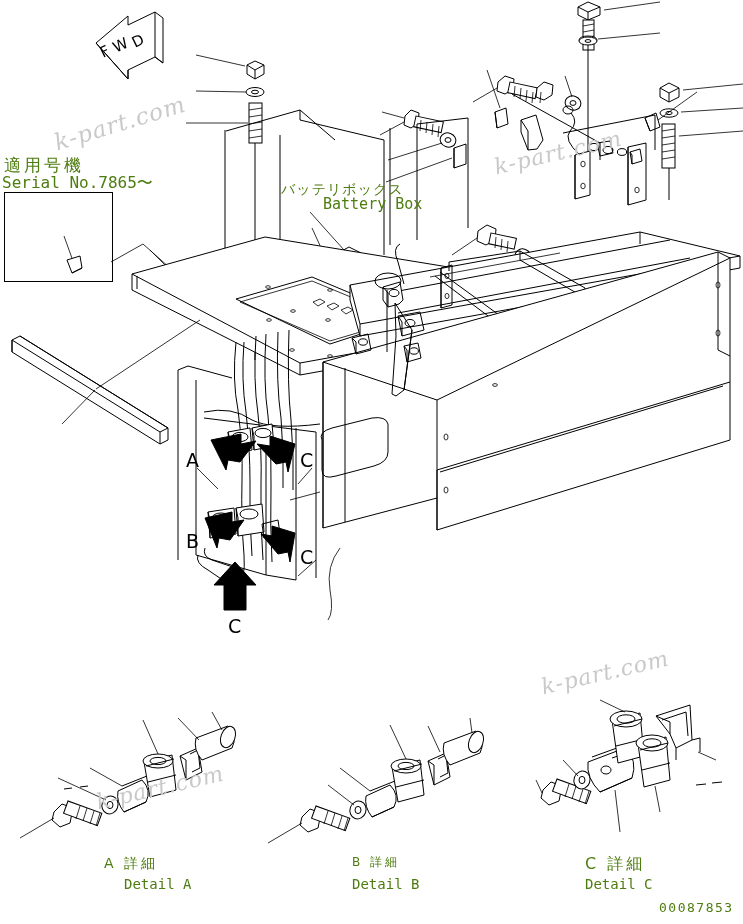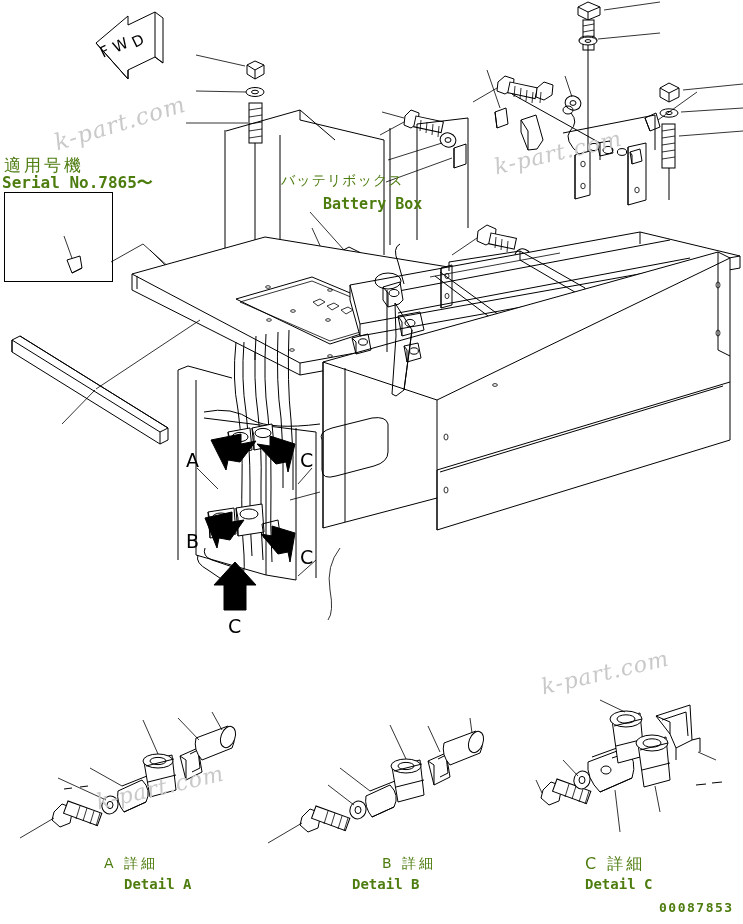--- a/index.html
+++ b/index.html
@@ -28,21 +28,21 @@
   .ln-thin { fill: none; stroke: #000000; stroke-width: 0.8; }
   .fillwhite { fill: #ffffff; stroke: #000000; stroke-width: 1; }
   .fillblack { fill: #000000; stroke: #000000; stroke-width: 1; }
   .txt {
     position: absolute;
     color: #4d7c0f;
     white-space: pre;
     line-height: 1.18;
   }
   .jp { font-family: "DejaVu Sans", sans-serif; letter-spacing: 3px; }
-  .mono { font-family: "DejaVu Sans Mono", monospace; font-weight: bold; }
+  .mono { font-family: "DejaVu Sans Mono", monospace; }
   .callout {
     position: absolute;
     font-family: "DejaVu Sans", sans-serif;
     font-size: 19px;
     color: #000000;
   }
   .wm {
     position: absolute;
     color: #c9c9c9;
     font-family: "DejaVu Serif", serif;
@@ -502,33 +502,33 @@
       <path class="ln" d="M696 785 L706 784 M712 783 L722 782"></path>
     </g>
 
   </svg>
 
   <div id="serial-box"></div>
 
   <div class="txt jp" style="left:4px; top:155px; font-size:17px;">適用号機</div>
   <div class="txt mono" style="left:2px; top:174px; font-size:16px;">Serial No.7865〜</div>
 
-  <div class="txt jp" style="left:281px; top:172px; font-size:14px; letter-spacing:1px;">バッテリボックス</div>
+  <div class="txt jp" style="left:281px; top:181px; font-size:14px; letter-spacing:1px;">バッテリボックス</div>
   <div class="txt mono" style="left:283px; top:196px; font-size:15px;margin-left:40px;">Battery Box</div>
 
   <div class="callout" style="left:186px; top:449px;">A</div>
   <div class="callout" style="left:300px; top:449px;">C</div>
   <div class="callout" style="left:186px; top:530px;">B</div>
   <div class="callout" style="left:300px; top:546px;">C</div>
   <div class="callout" style="left:228px; top:615px;">C</div>
 
   <div class="txt jp" style="left:104px; top:855px; font-size:14px;">A 詳細</div>
   <div class="txt mono" style="left:104px; top:876px; font-size:14px;padding-left:20px;">Detail A</div>
 
-  <div class="txt jp" style="left:352px; top:855px; font-size:14px;margin-left:30px;">B 詳細</div>
+  <div class="txt jp" style="left:352px; top:855px; font-size:12px;">B 詳細</div>
   <div class="txt mono" style="left:352px; top:876px; font-size:14px;">Detail B</div>
 
   <div class="txt jp" style="left:585px; top:855px; font-size:16px;">C 詳細</div>
   <div class="txt mono" style="left:585px; top:876px; font-size:14px;">Detail C</div>
 
   <div class="txt mono" style="left:659px; top:900px; font-size:13px; letter-spacing:1.5px;">00087853</div>
 
   <div class="wm" style="left:52px; top:110px; transform:rotate(-17deg); font-size:23px;">k-part.com</div>
   <div class="wm" style="left:493px; top:140px; transform:rotate(-13deg); font-size:22px;">k-part.com</div>
   <div class="wm" style="left:95px; top:775px; transform:rotate(-13deg); font-size:22px;">k-part.com</div>

